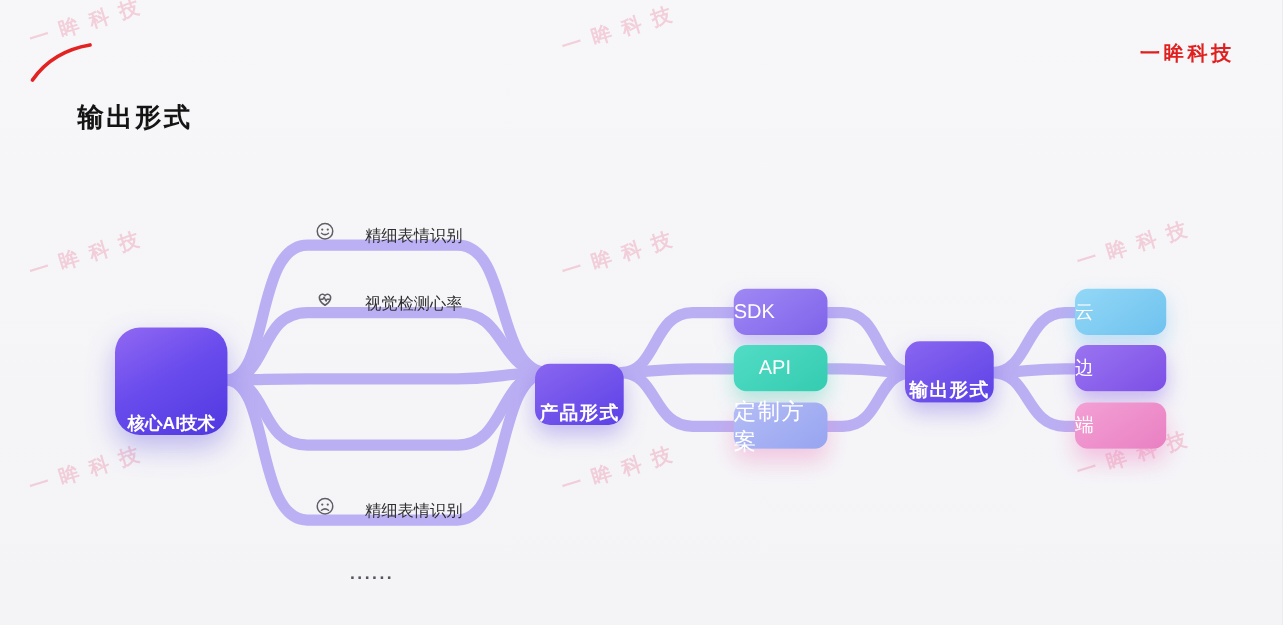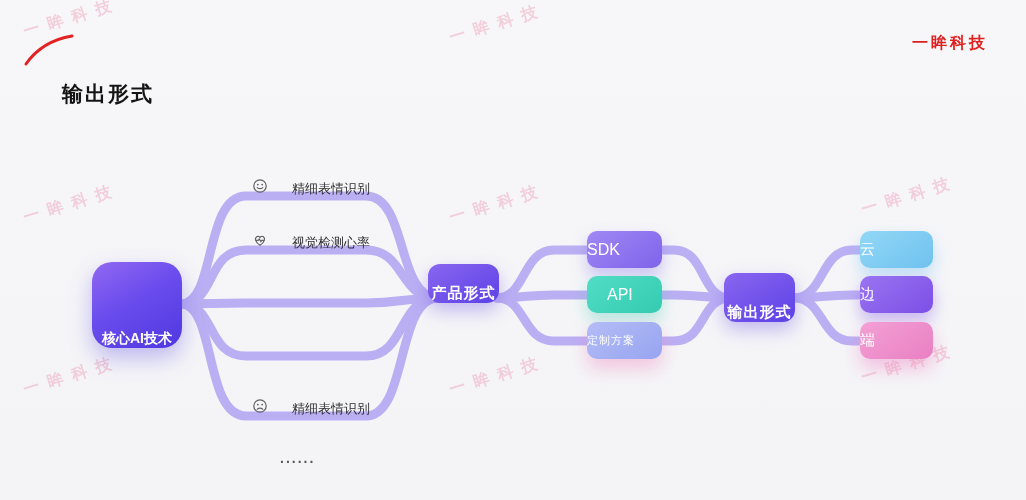--- a/index.html
+++ b/index.html
@@ -37,21 +37,21 @@
     position:absolute; z-index:3; display:flex; align-items:flex-end; justify-content:center;
     color:#fff; font-weight:bold; text-align:center;
   }
   .node-root{
     left:92px; top:262px; width:90px; height:86px; border-radius:20px;
     background:linear-gradient(150deg,#9168f2 0%,#6a4ced 45%,#4f38e0 100%);
     box-shadow:0 10px 22px rgba(90,70,220,.35);
     font-size:14px;
   }
   .node-mid{
-    left:428px; top:264px; width:71px; height:39px; border-radius:12px;
+    left:428px; top:291px; width:71px; height:49px; border-radius:12px;
     background:linear-gradient(150deg,#8a66f0,#5b41e6);
     box-shadow:0 8px 18px rgba(100,75,225,.35);
     font-size:15px; letter-spacing:1px;
   }
   .node-out{
     left:724px; top:273px; width:71px; height:49px; border-radius:12px;
     background:linear-gradient(150deg,#8a66f0,#5b41e6);
     box-shadow:0 8px 18px rgba(100,75,225,.35);
     font-size:15px; letter-spacing:1px;
   }
@@ -71,21 +71,21 @@
     position:absolute; z-index:3; width:75px; height:37px; border-radius:10px;
     display:flex; align-items:center; justify-content:flex-start;
     color:#fff; font-weight:normal;
   }
   .pill-sdk{ left:587px; top:231px; font-size:16px;
     background:linear-gradient(145deg,#a088f4,#7f63ea);
     box-shadow:0 8px 16px rgba(130,100,235,.35);}
   .pill-api{ left:587px; top:276px; font-size:16px;
     background:linear-gradient(145deg,#52dcc6,#34ccb1);
     box-shadow:0 8px 16px rgba(60,200,175,.35);padding-left:20px;}
-  .pill-custom{ left:587px; top:322px; font-size:11px; letter-spacing:1px;
+  .pill-custom{ left:587px; top:322px; font-size:18px; letter-spacing:1px;
     background:linear-gradient(145deg,#b4bdf6,#97a4f0);
     box-shadow:0 10px 18px rgba(238,130,190,.40);}
   .pill-cloud{ left:860px; top:231px; width:73px; font-size:15px;
     background:linear-gradient(145deg,#93d7f6,#6ec2ef);
     box-shadow:0 8px 16px rgba(110,190,240,.40);}
   .pill-edge{ left:860px; top:276px; width:73px; font-size:15px;
     background:linear-gradient(145deg,#9a74f1,#7c4fe6);
     box-shadow:0 8px 16px rgba(130,90,230,.40);}
   .pill-device{ left:860px; top:322px; width:73px; font-size:15px;
     background:linear-gradient(145deg,#f3a0d5,#e980c2);

